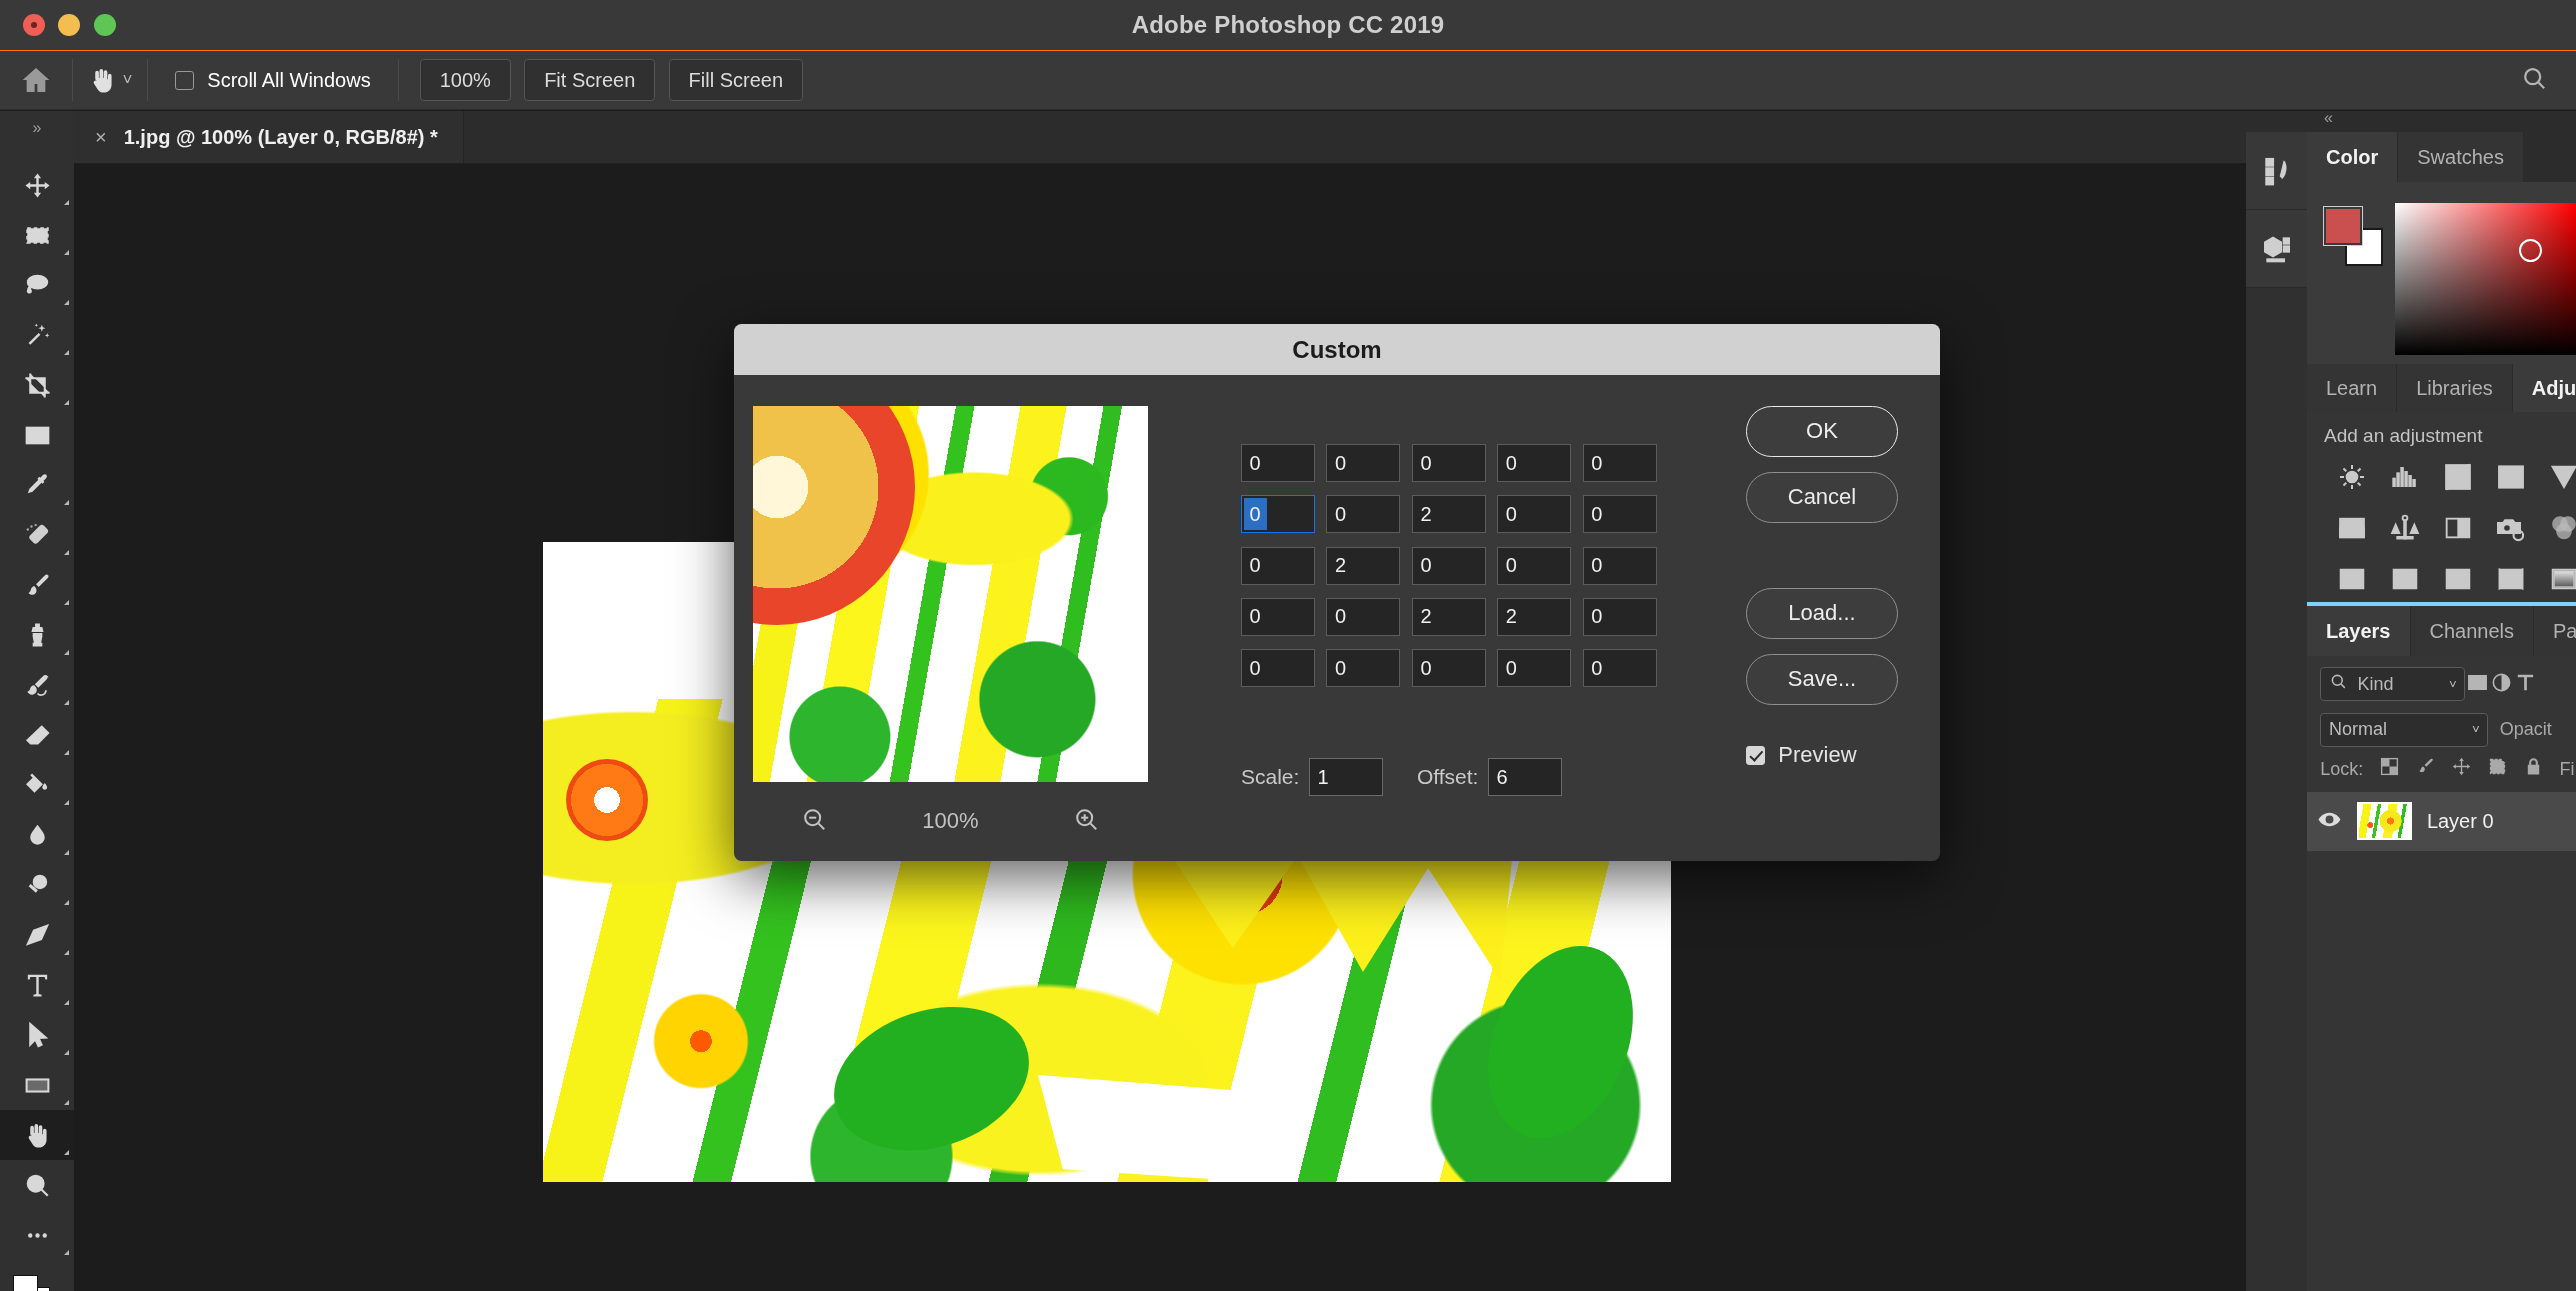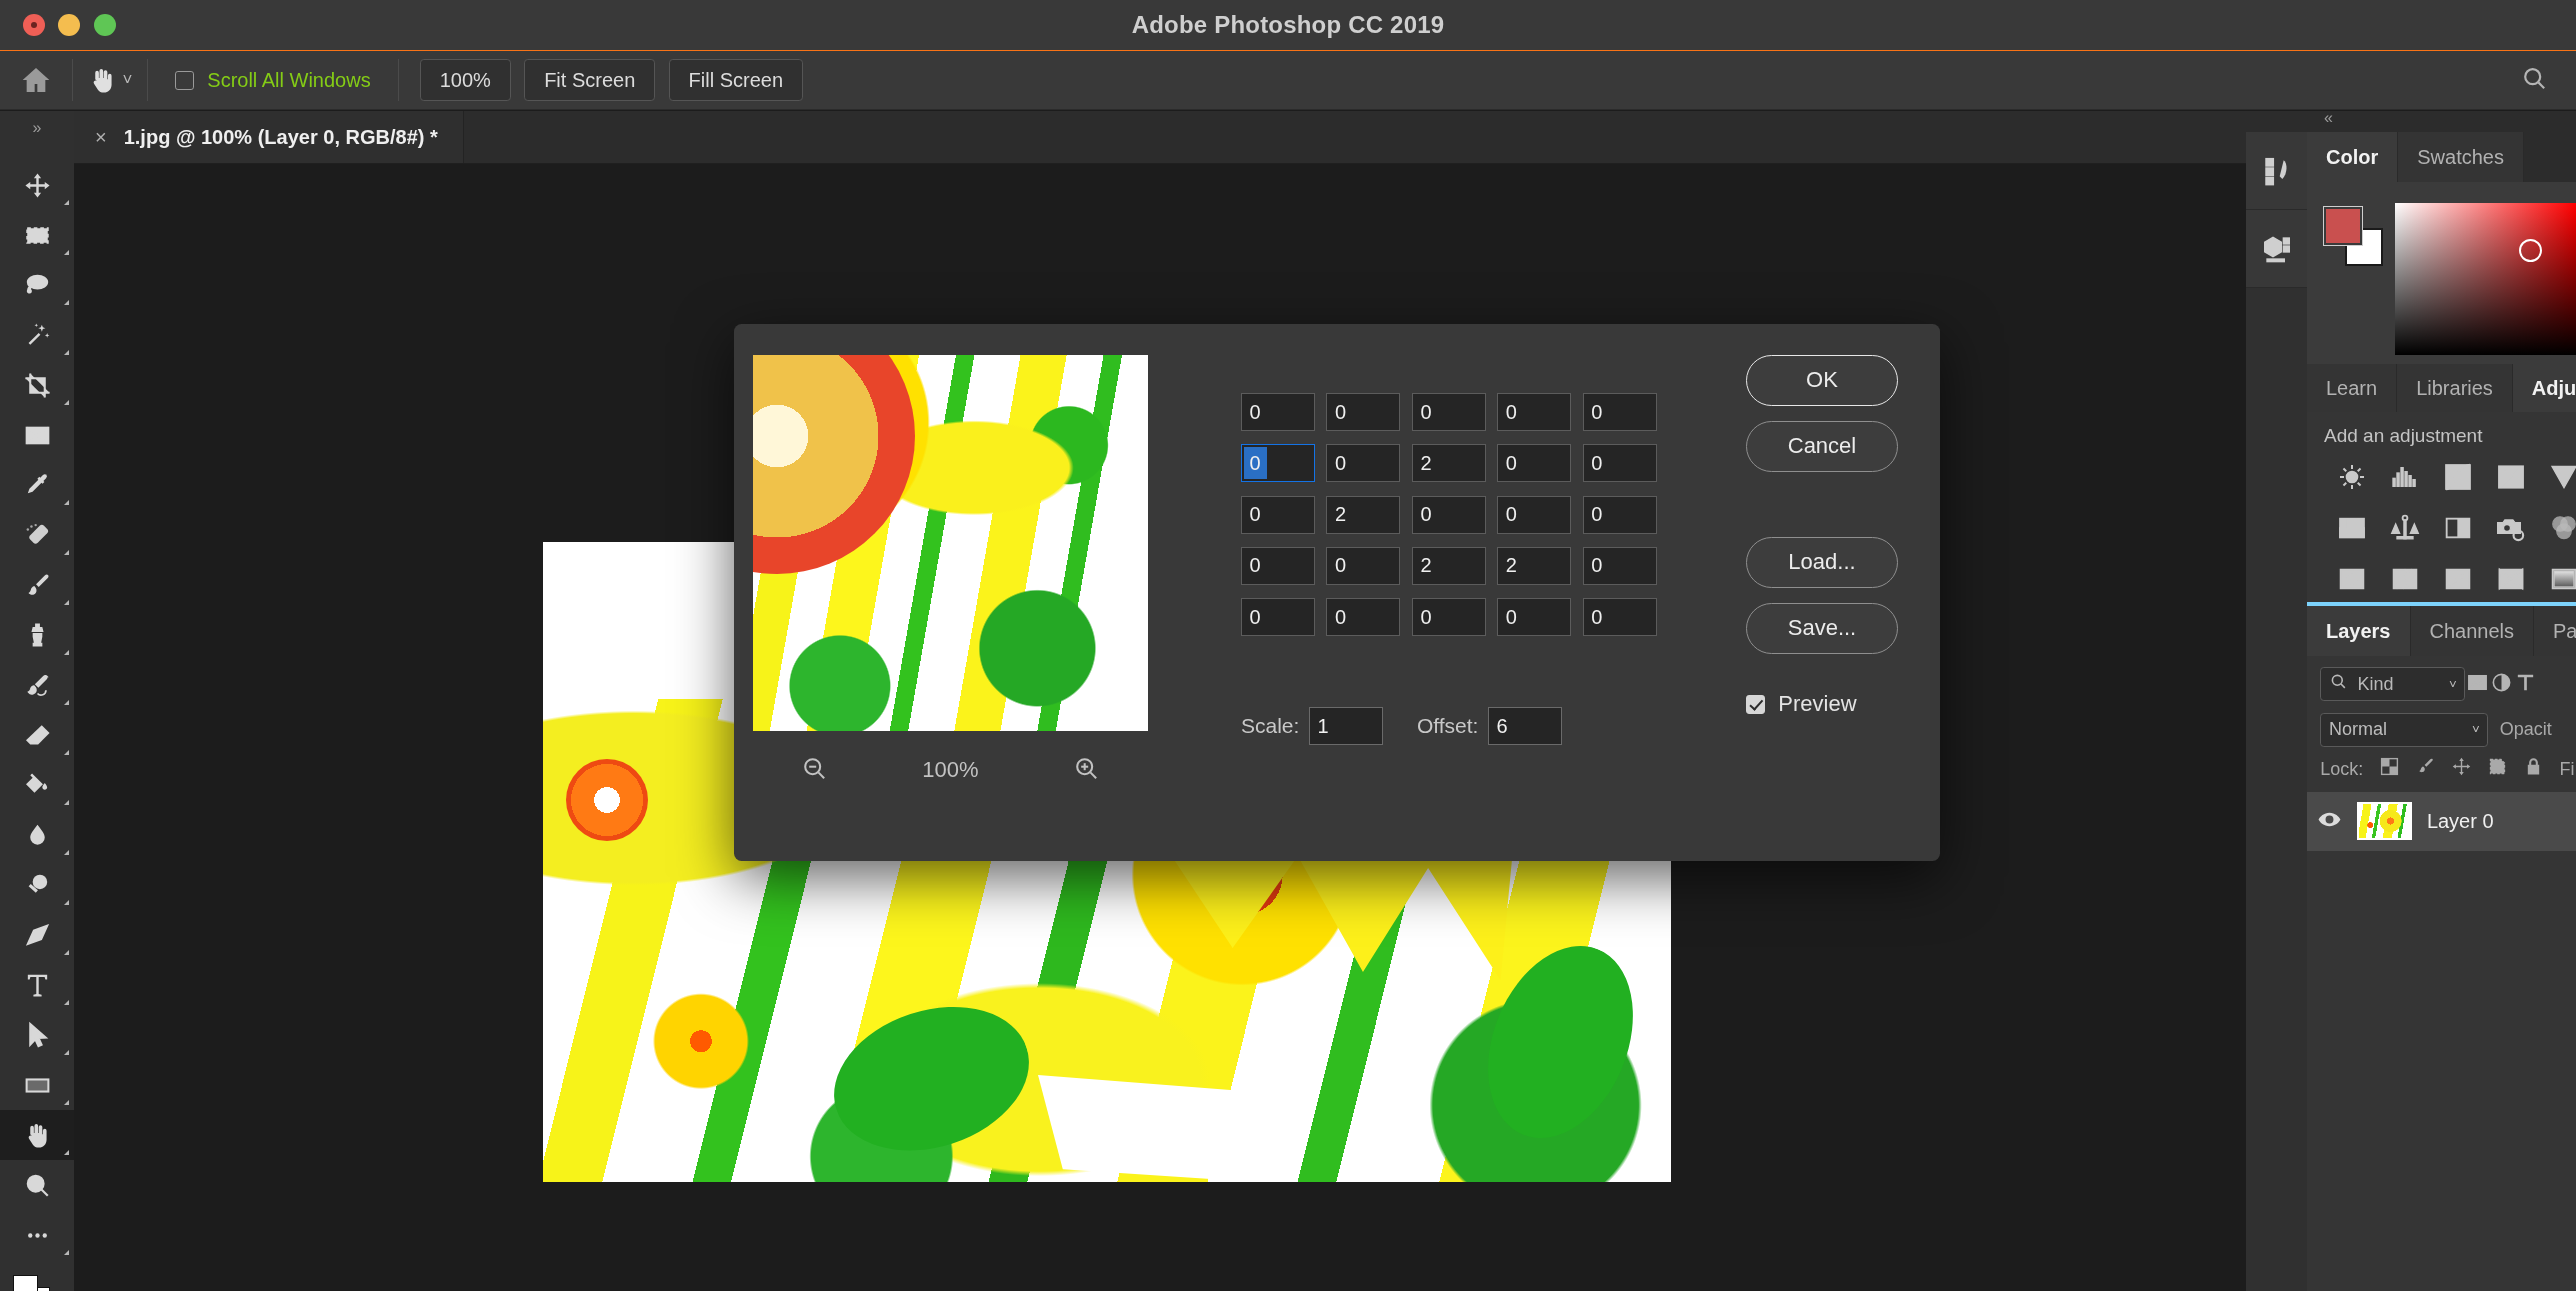--- a/index.html
+++ b/index.html
@@ -39,21 +39,21 @@
   .ob-tool { width: 74px; display:flex; align-items:center; justify-content:center; gap:5.7px; }
   .ob-caret { color:#b9b9b9; font-size:17px; }
   .ob-check { display:flex; align-items:center; gap:13.3px; padding: 0 27px; }
   .chk {
     width: 19px; height: 19px; border:1.5px solid #9a9a9a; border-radius:2.9px; background:#3a3a3a;
     display:inline-block;
   }
   .chk.on { background:#d7d7d7; border-color:#d7d7d7; position:relative;}
   .chk.on::after{content:"";position:absolute;left:5.7px;top:1.9px;width:4.8px;height:10.5px;
     border:solid #2b2b2b;border-width:0 2.5px 2.5px 0;transform:rotate(42deg);}
-  .ob-label { color:#84cc16; font-size:20px; }
+  .ob-label { color:#ffffff; font-size:20px; }
   .ob-btn {
     color:#dcdcdc; font-size:20px; background:#303030; border:1px solid #555;
     border-radius:3.8px; padding: 8.6px 19px; margin-left: 13.3px;
   }
   .ob-btn.first { margin-left: 21px; }
   .ob-search { margin-left:auto; margin-right: 27px; }
 
   
   .tabbar {
     position: absolute; left: 0; top: 111px; width: 2576px; height: 53px;
@@ -482,20 +482,21 @@
       <div class="disc2" style="left:23px;top:217px;width:82px;height:82px;"></div>
       <div class="pet" style="left:610px;top:286px;width:362px;height:200px;clip-path:polygon(0% 0%,22% 60%,40% 14%,58% 72%,76% 20%,96% 76%,100% 0%);"></div>
       <div class="leaf" style="left:286px;top:448px;width:200px;height:162px;clip-path:ellipse(50% 42% at 50% 55%);transform:rotate(-18deg);"></div>
       <div class="leaf" style="left:934px;top:400px;width:167px;height:200px;clip-path:ellipse(40% 50% at 50% 50%);transform:rotate(22deg);"></div>
       <div class="white" style="left:0px;top:0px;width:238px;height:157px;"></div>
       <div class="white" style="left:495px;top:533px;width:248px;height:107px;clip-path:polygon(0 0,100% 18%,88% 100%,10% 88%);"></div>
     </div>
   </div>
 
   <div class="dialog">
+    <div class="dlg-title">Custom</div>
     <div class="dlg-body">
 
       <div class="dlg-prev">
         <div class="base"></div>
         <div class="disc" style="left:-114px;top:-57px;width:276px;height:276px;"></div>
       </div>
 
       <div class="dlg-zoom">
         <span>
           <svg width="29" height="29" viewBox="0 0 24 24" fill="none" stroke="#c2c2c2" stroke-width="1.7">

